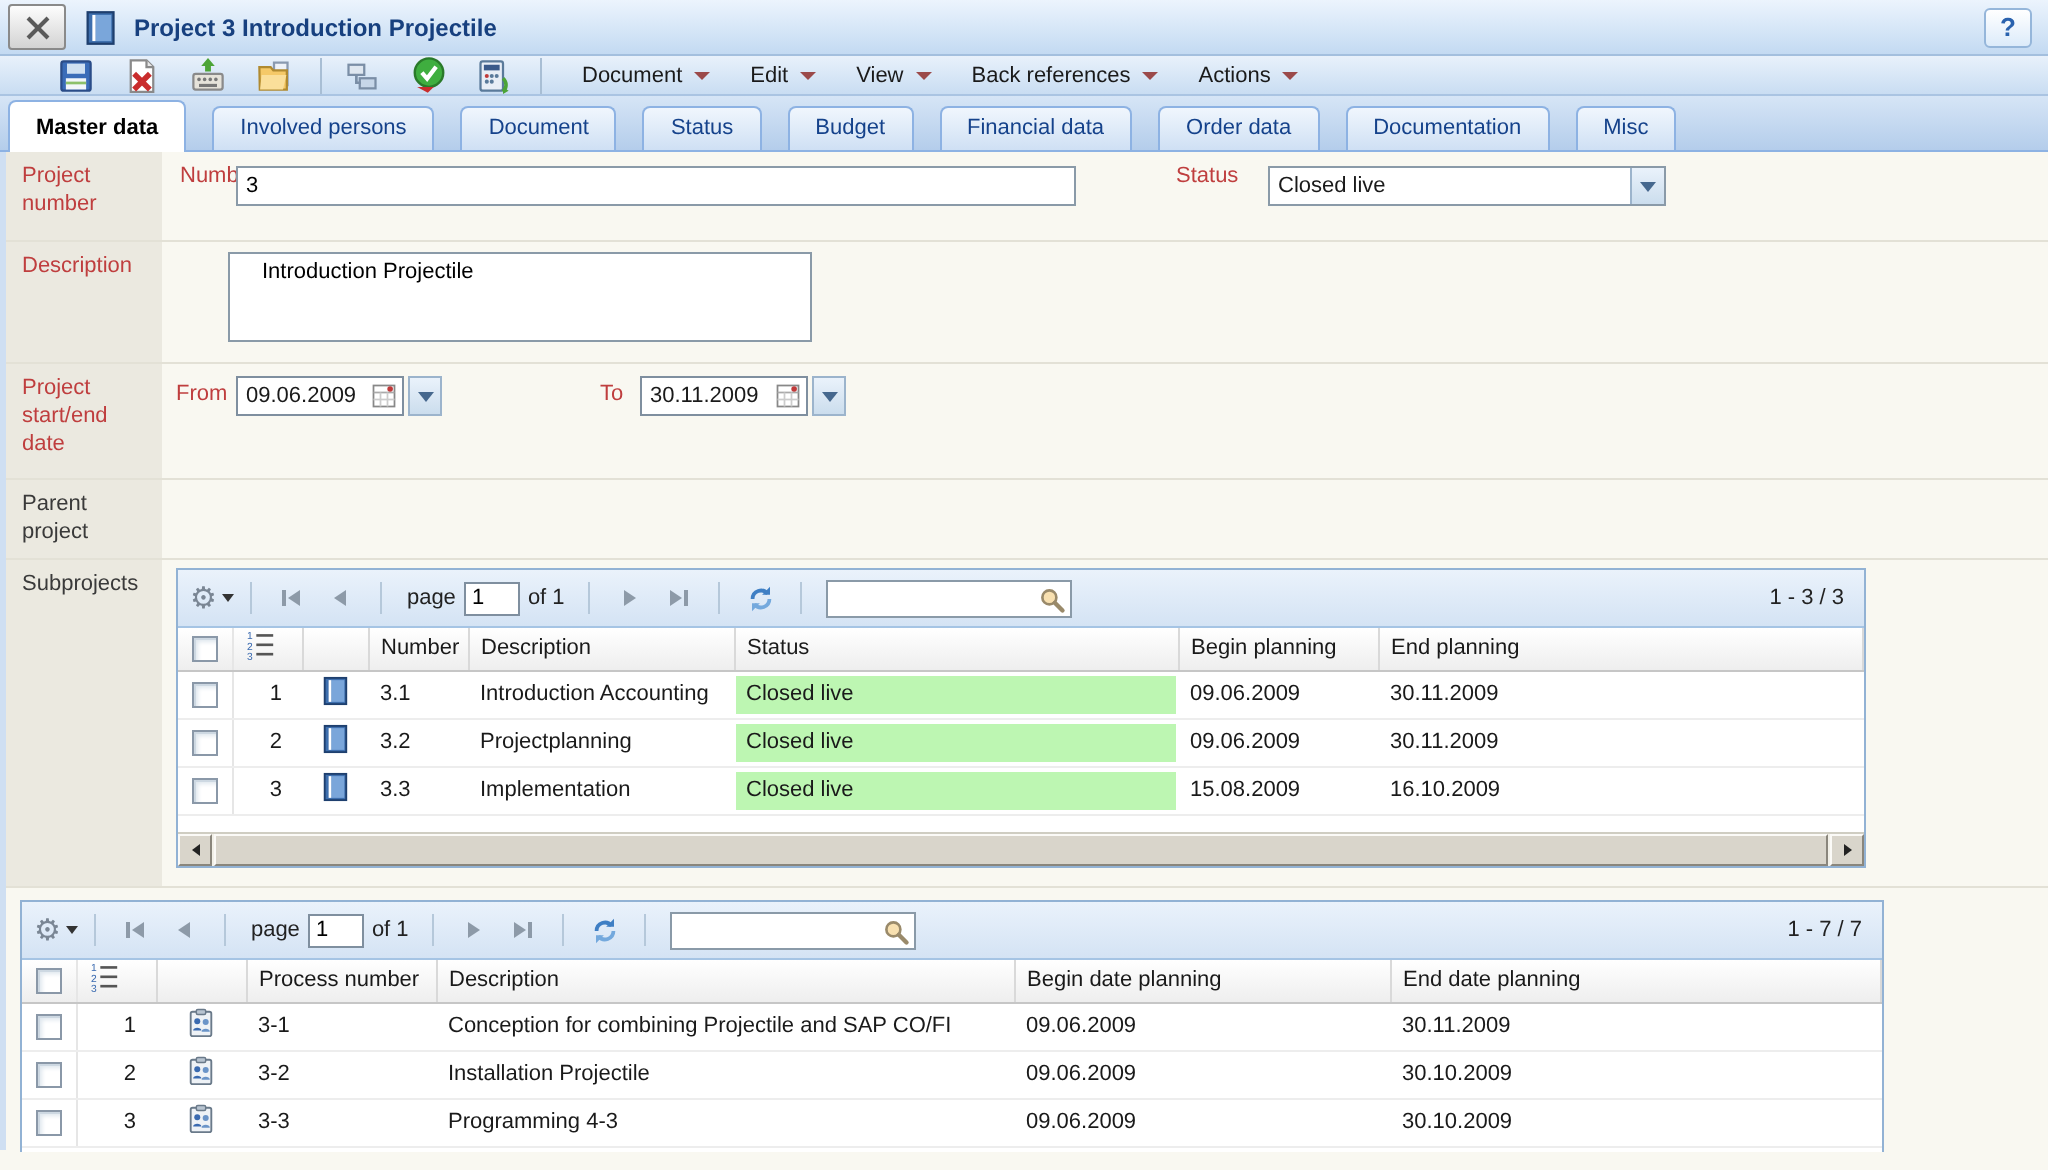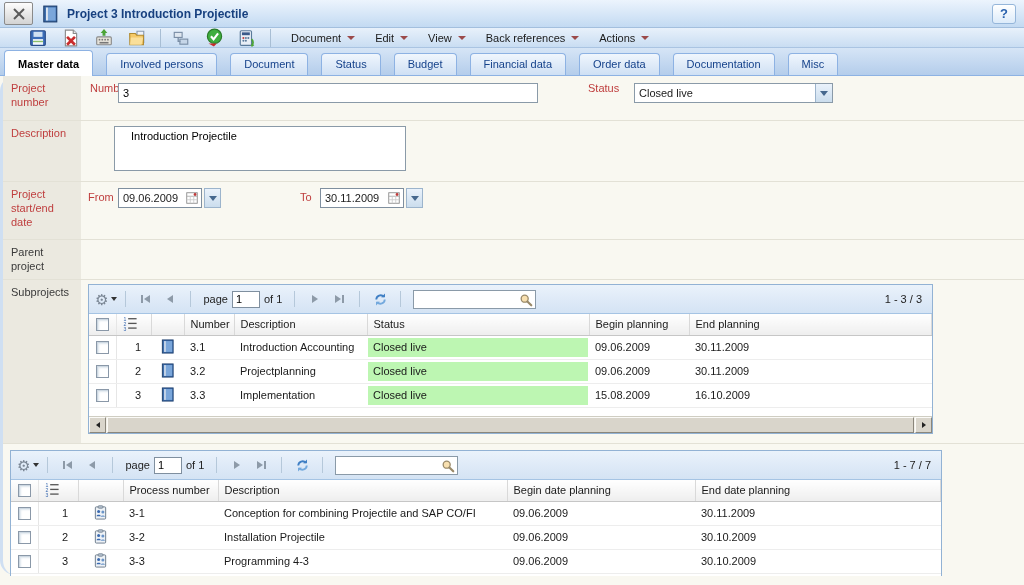--- a/index.html
+++ b/index.html
@@ -29,21 +29,21 @@
   
   .tabstrip { height:28px; background:linear-gradient(#d6e5f6,#b4cdeb); border-bottom:1px solid #8db2e3;
               display:flex; align-items:flex-end; padding-left:4px; }
   .tab { height:22px; line-height:21px; padding:0 13px; margin-right:13px; color:#15428b;
          background:linear-gradient(#f0f6fd,#cfe0f4); border:1px solid #8db2e3; border-bottom:none;
          border-radius:4px 4px 0 0; white-space:nowrap; }
   .tab.active { height:26px; line-height:26px; background:#fff; color:#000; font-weight:bold;
                 margin-bottom:-1px; position:relative; z-index:2; }
 
   
-  .content { position:relative; height:499px; border-left:3px solid #cfdff2; background:#f9f8f1;border-radius:15px; }
+  .content { position:relative; height:499px; border-left:3px solid #cfdff2; background:#f9f8f1; }
   .section { display:flex; border-top:1px solid #e3e1d6; }
   .section:first-child { border-top:none; }
   .side-label { width:78px; flex:0 0 78px; background:#ebe9e0; padding:5px 6px 5px 8px; line-height:14px; }
   .side-label.red { color:#bf3e3e; }
   .side-label.black { color:#3a3a3a; }
   .sec-body { position:relative; flex:1; }
   .red-lab { color:#bf3e3e; position:absolute; }
 
   input.textbox { border:1px solid #8a9aa8; background:#fff; font-family:"Liberation Sans",sans-serif;
                   font-size:11px; padding:2px 4px; }

